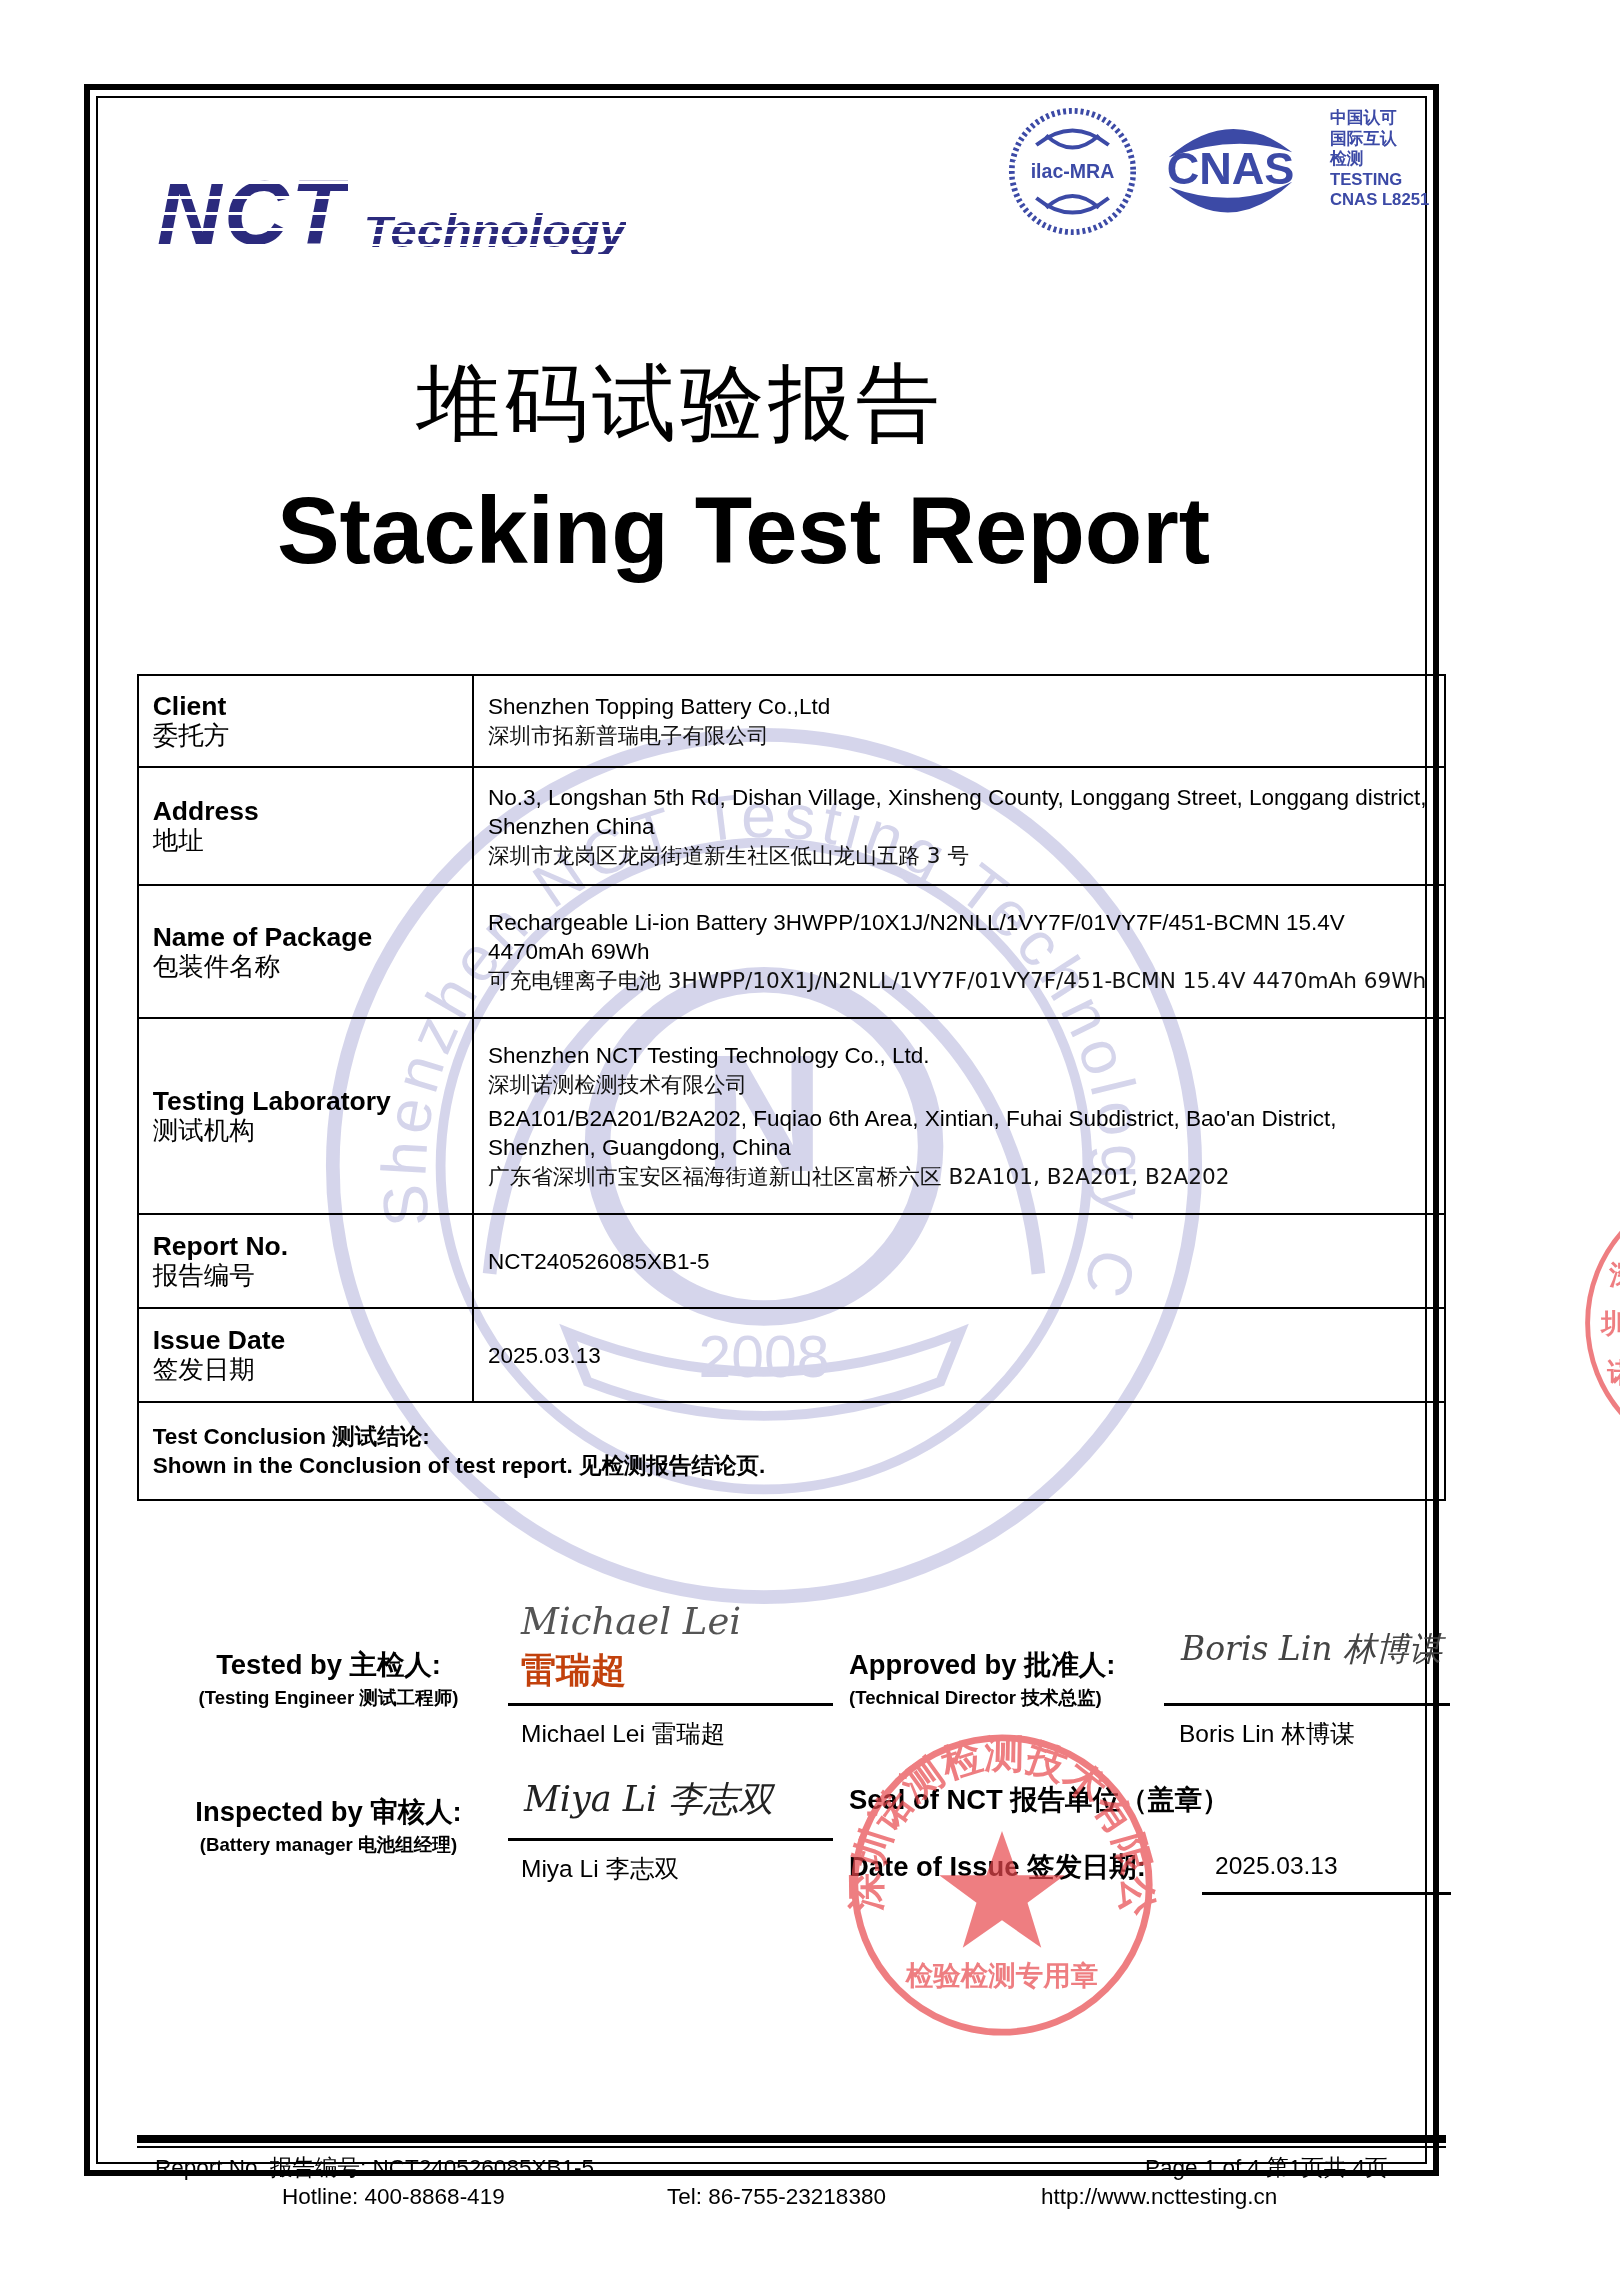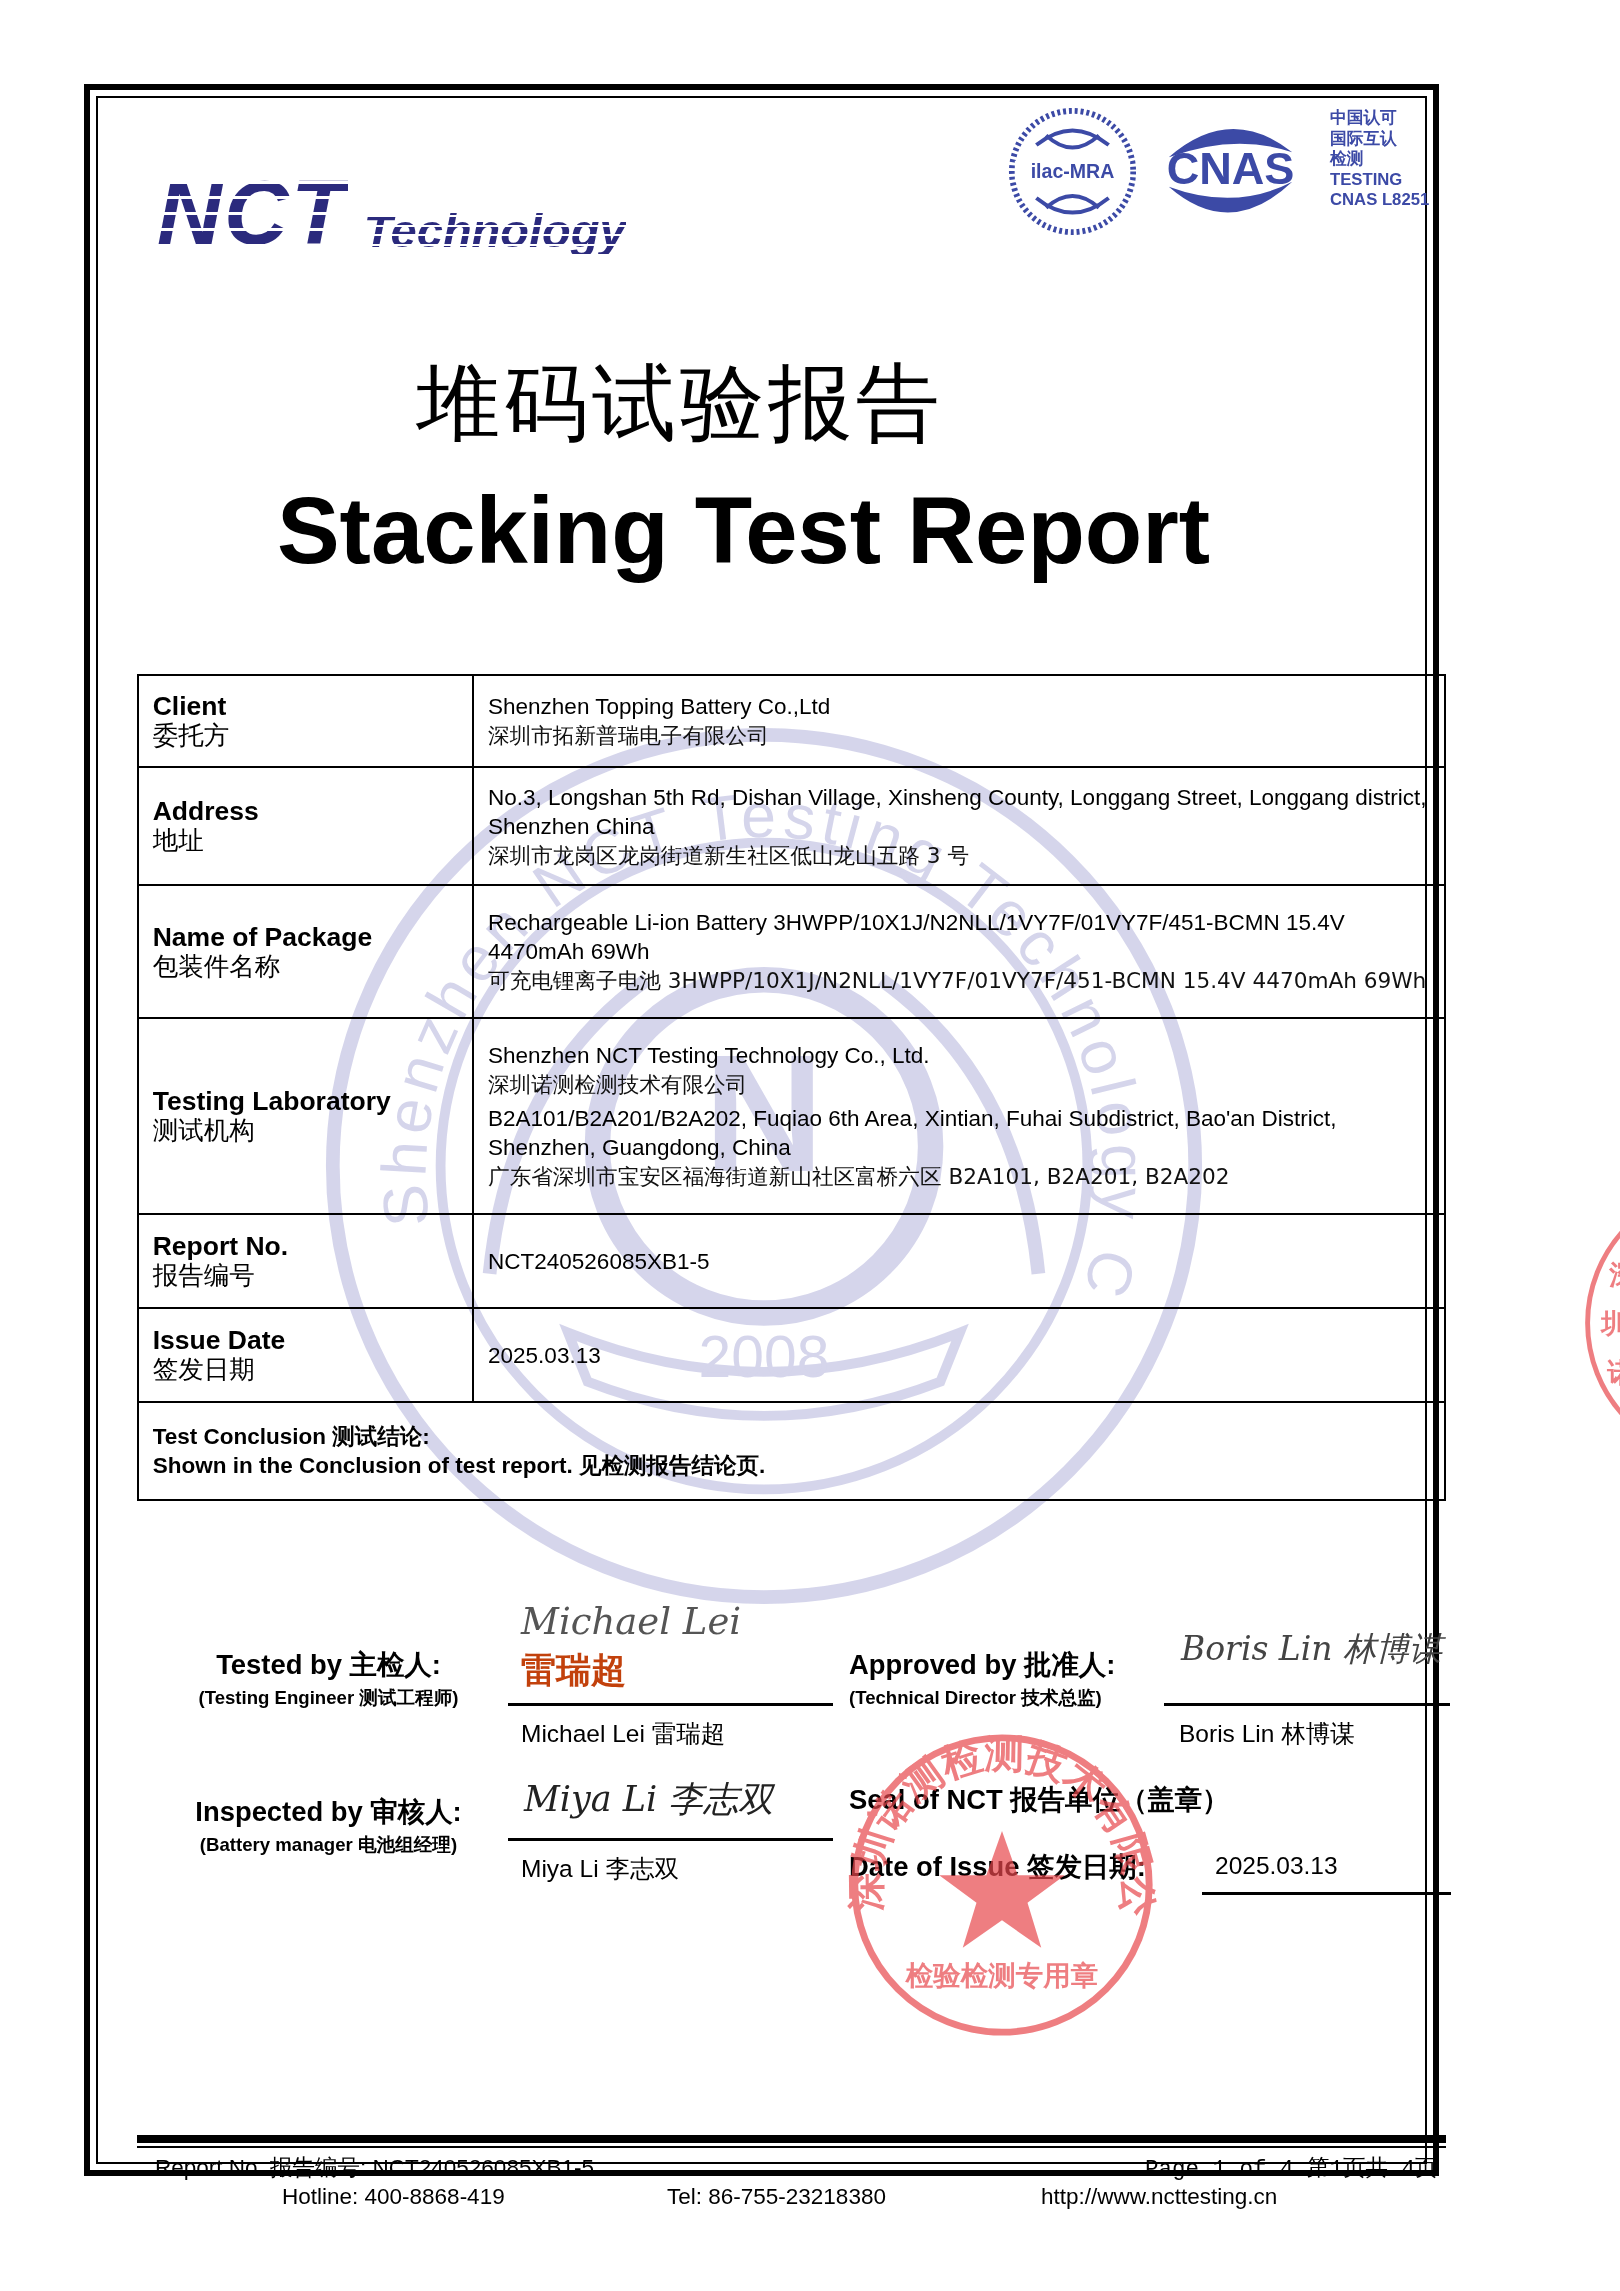--- a/index.html
+++ b/index.html
@@ -239,17 +239,17 @@
 <svg class="stamp-edge" viewBox="0 0 100 300">
   <circle cx="160" cy="150" r="140" fill="none" stroke="#e8484d" stroke-width="5"></circle>
   <text x="42" y="110" font-family="DejaVu Sans, sans-serif" font-weight="bold" font-size="28" fill="#e8484d">深</text>
   <text x="34" y="160" font-family="DejaVu Sans, sans-serif" font-weight="bold" font-size="28" fill="#e8484d">圳</text>
   <text x="40" y="210" font-family="DejaVu Sans, sans-serif" font-weight="bold" font-size="28" fill="#e8484d">诺</text>
 </svg>
 
 <div class="footer-rule-top"></div>
 <div class="footer-rule-top2"></div>
 <div class="footer" style="left:155px; top:2152px;">Report No. 报告编号: NCT240526085XB1-5</div>
-<div class="footer" style="left:1145px; top:2152px;font-family:Liberation Mono, monospace;">Page 1 of 4 第1页共 4页</div>
+<div class="footer" style="left:1145px; top:2152px;">Page 1 of 4 第1页共 4页</div>
 <div class="footer" style="left:282px; top:2184px;">Hotline: 400-8868-419</div>
 <div class="footer" style="left:667px; top:2184px;">Tel: 86-755-23218380</div>
 <div class="footer" style="left:1041px; top:2184px;">http://www.ncttesting.cn</div>
 
 
 </body></html>

